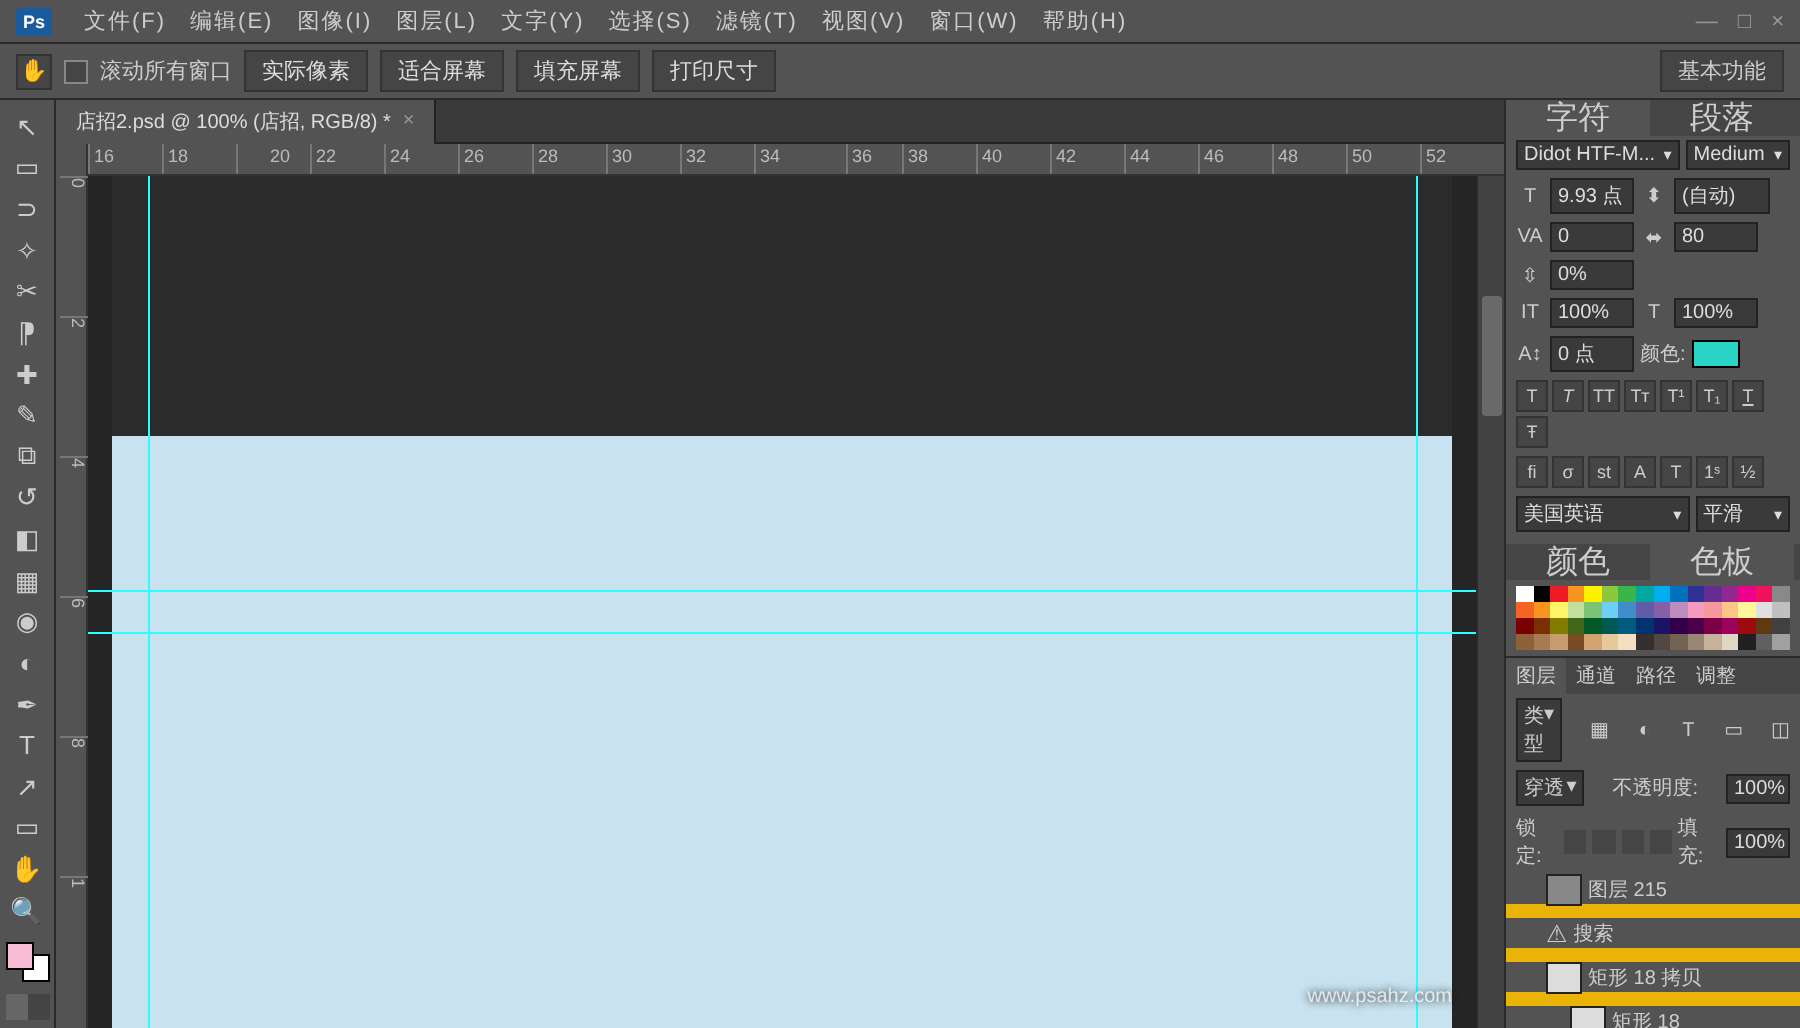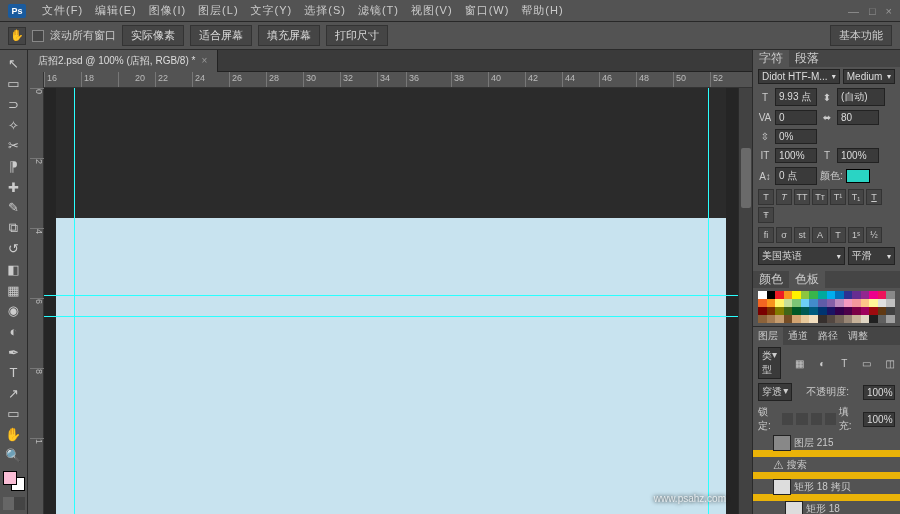--- a/index.html
+++ b/index.html
@@ -37,21 +37,21 @@
 .artboard{position:absolute;left:12px;top:0;width:670px;height:430px}
 .darkpart{width:100%;height:130px;background:#2b2b2b}
 .lightpart{width:100%;height:300px;background:#c8e3ef}
 .guide-v{position:absolute;top:0;bottom:0;width:1px;background:#2affff}
 .guide-h{position:absolute;left:0;right:0;height:1px;background:#2affff}
 .scroll-v{width:14px;background:#424242;border-left:1px solid #2a2a2a;position:relative}
 .scroll-v .thumb{position:absolute;left:2px;width:10px;height:60px;background:#6a6a6a;border-radius:2px;top:60px}
 .panels{width:148px;background:#535353;border-left:1px solid #2a2a2a;display:flex;flex-direction:column;font-size:10px;overflow:hidden}
 .prow{display:flex;align-items:center;padding:2px 5px;gap:3px}
 .ptab{height:18px;background:#454545;display:flex;align-items:center}
-.ptab span{padding:0 6px;font-size:12px}
+.ptab span{padding:0 20px;font-size:16px}
 .ptab .active{background:#535353}
 .pdrop{flex:1;background:#3a3a3a;border:1px solid #222;padding:1px 3px;font-size:10px;color:#ddd;display:flex;justify-content:space-between;align-items:center}
 .pdrop::after{content:"▾";font-size:8px}
 .pinput{width:42px;background:#3a3a3a;border:1px solid #222;padding:1px 3px;font-size:10px;color:#ddd;text-align:left}
 .picon{width:14px;height:14px;display:inline-flex;align-items:center;justify-content:center;font-size:10px;color:#ccc}
 .colorswatch{width:24px;height:14px;background:#2ad4c4;border:1px solid #000}
 .txtbtns{display:flex;gap:2px;padding:2px 5px;flex-wrap:wrap}
 .txtbtns .tb{width:16px;height:16px;background:#454545;border:1px solid #333;display:flex;align-items:center;justify-content:center;font-size:9px}
 .swatchpanel{padding:3px 5px}
 .swgrid{display:grid;grid-template-columns:repeat(16,1fr);gap:0}
@@ -151,21 +151,21 @@
           <div class="tick" style="left: 0px;">16</div>
           <div class="tick" style="left: 37px;">18</div>
           <div class="tick" style="left: 74px; padding-left: 16px;">20</div>
           <div class="tick" style="left: 111px;">22</div>
           <div class="tick" style="left: 148px;">24</div>
           <div class="tick" style="left: 185px;">26</div>
           <div class="tick" style="left: 222px;">28</div>
           <div class="tick" style="left: 259px;">30</div>
           <div class="tick" style="left: 296px;">32</div>
           <div class="tick" style="left: 333px;">34</div>
-          <div class="tick" style="left: 362px; text-align: center;">36</div>
+          <div class="tick" style="left: 379px; text-align: center;">36</div>
           <div class="tick" style="left: 407px;">38</div>
           <div class="tick" style="left: 444px;">40</div>
           <div class="tick" style="left: 481px;">42</div>
           <div class="tick" style="left: 518px;">44</div>
           <div class="tick" style="left: 555px;">46</div>
           <div class="tick" style="left: 592px;">48</div>
           <div class="tick" style="left: 629px;">50</div>
           <div class="tick" style="left: 666px;">52</div>
         </div>
     </div>

